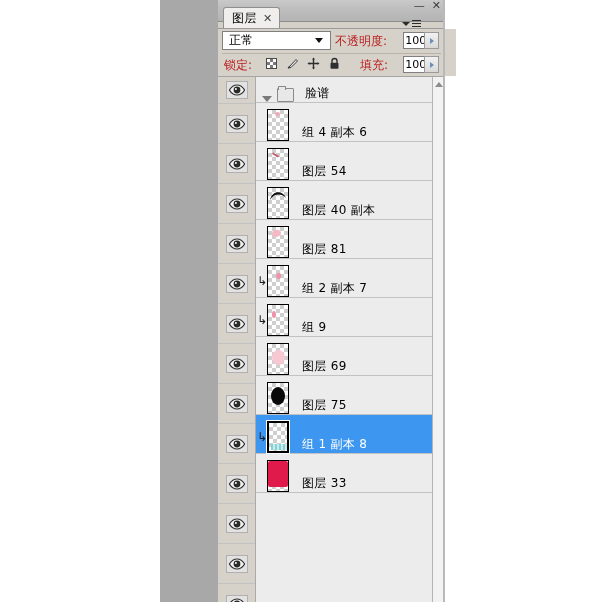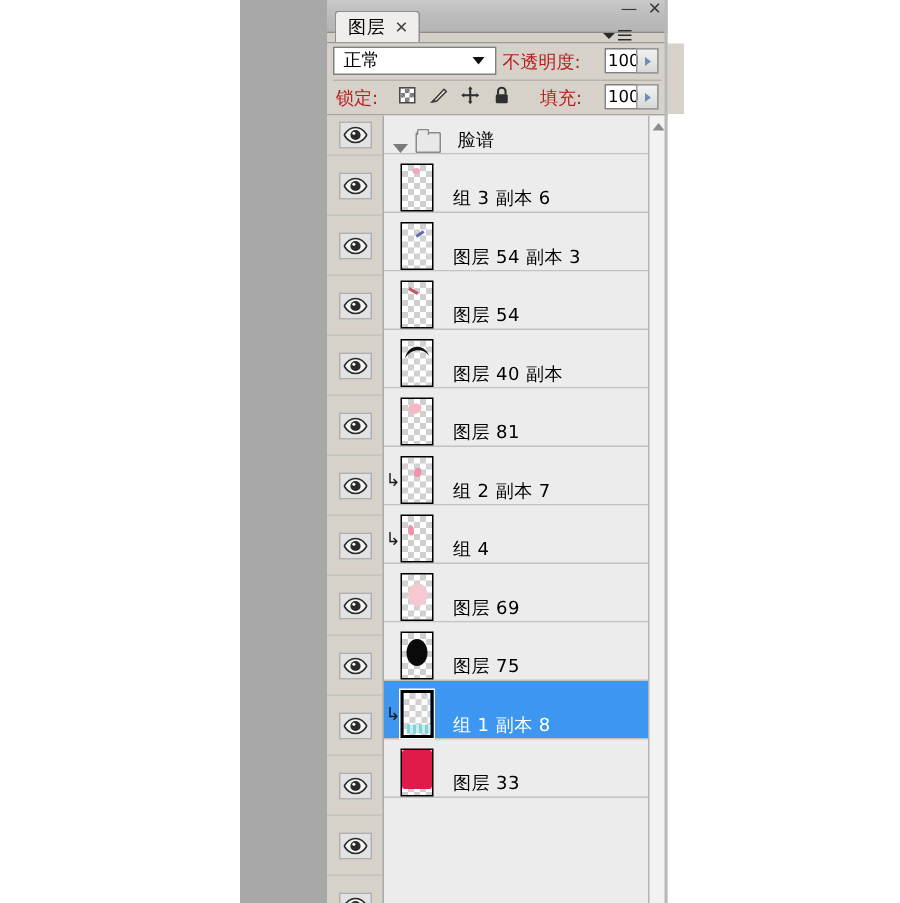--- a/index.html
+++ b/index.html
@@ -393,29 +393,21 @@
           <span class="disc"></span>
           <span class="folder"></span>
           <span class="row-name">脸谱</span>
         </div>
         <div class="row">
           <span class="thumb-slot">
             <span class="thumb">
               <span class="blob" style="left:7px;top:2px;width:5px;height:4px;background:#f0a8b8;border-radius:50%"></span>
             </span>
           </span>
-          <span class="row-name">组 3 副本 6</span>
-        </div>
-        <div class="row">
-          <span class="thumb-slot">
-            <span class="thumb">
-              <span class="blob" style="left:9px;top:6px;width:6px;height:2px;background:#5a6fb0;transform:rotate(-35deg)"></span>
-            </span>
-          </span>
-          <span class="row-name">图层 54 副本 3</span>
+          <span class="row-name">组 4 副本 6</span>
         </div>
         <div class="row">
           <span class="thumb-slot">
             <span class="thumb">
               <span class="blob" style="left:4px;top:5px;width:7px;height:2px;background:#c05a6a;transform:rotate(30deg)"></span>
             </span>
           </span>
           <span class="row-name">图层 54</span>
         </div>
         <div class="row">
@@ -445,21 +437,21 @@
           </span>
           <span class="row-name">组 2 副本 7</span>
         </div>
         <div class="row">
           <span class="thumb-slot">
             <span class="clip-arrow">↳</span>
             <span class="thumb">
               <span class="blob" style="left:4px;top:6px;width:4px;height:7px;background:#ef93ab;border-radius:40% 55% 40% 50%"></span>
             </span>
           </span>
-          <span class="row-name">组 4</span>
+          <span class="row-name">组 9</span>
         </div>
         <div class="row">
           <span class="thumb-slot">
             <span class="thumb">
               <span class="blob" style="left:4px;top:6px;width:13px;height:15px;background:#f7c7d2;border-radius:50%"></span>
             </span>
           </span>
           <span class="row-name">图层 69</span>
         </div>
         <div class="row">

